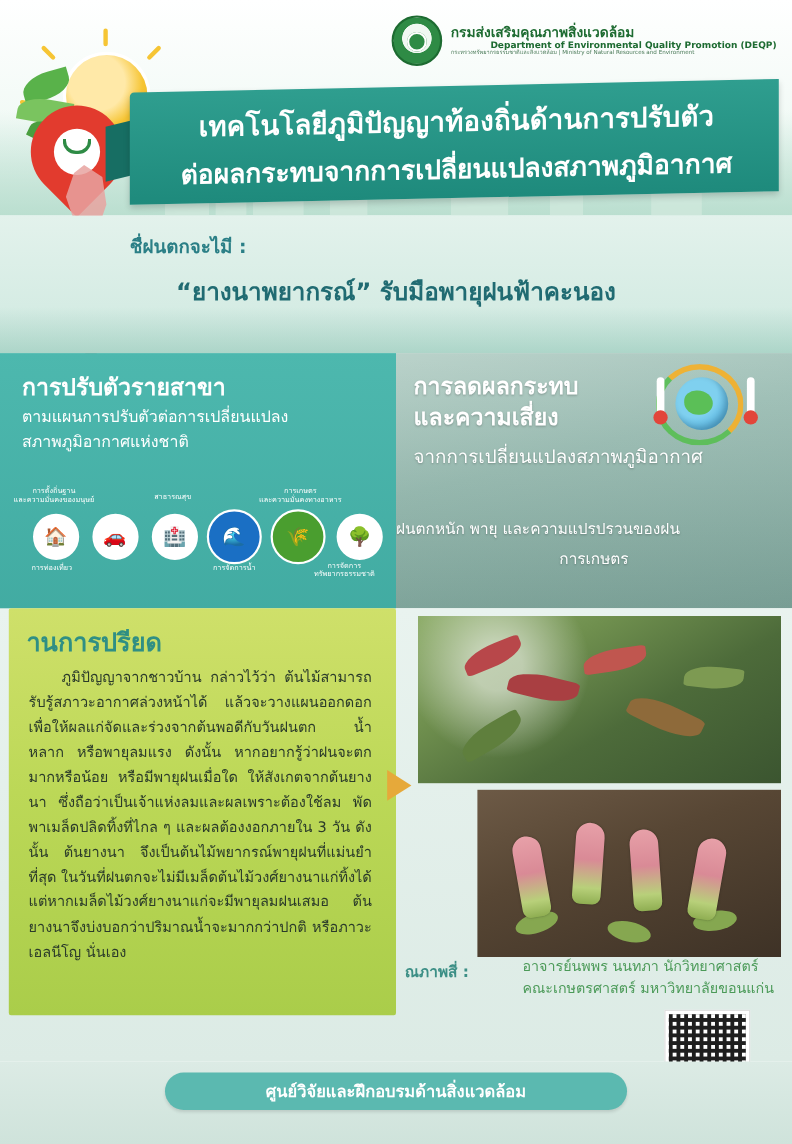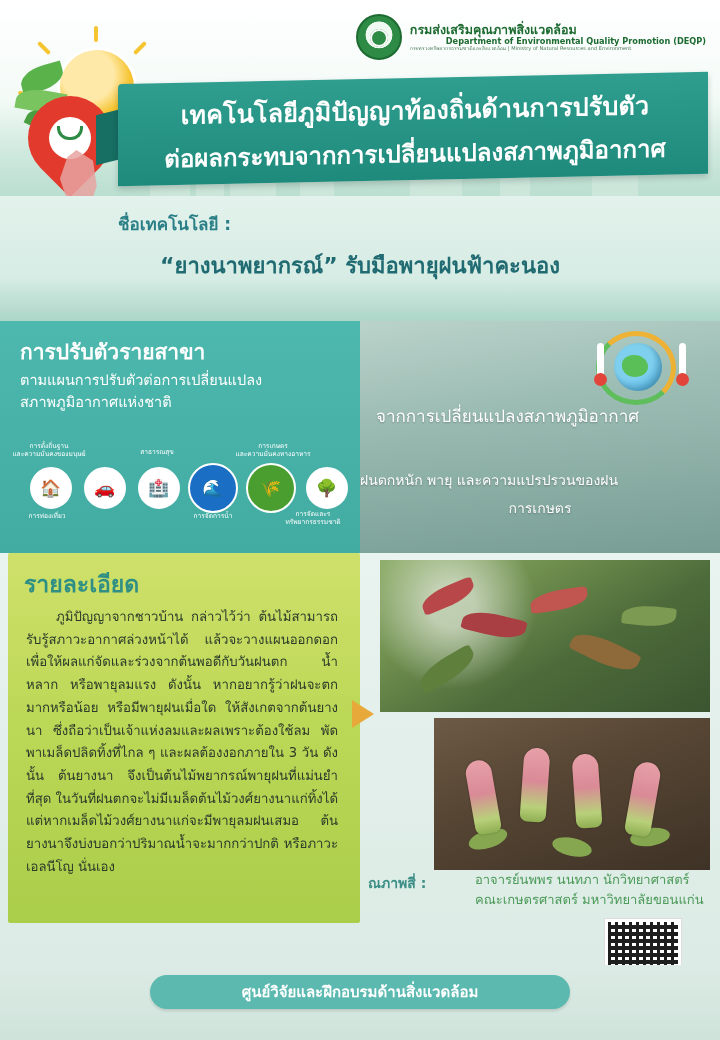--- a/index.html
+++ b/index.html
@@ -358,21 +358,21 @@
   <div class="thai-map"></div>
 
   <div class="ribbon-fold"></div>
   <div class="title-ribbon"></div>
   <div class="title-text">
     <div class="title-line1">เทคโนโลยีภูมิปัญญาท้องถิ่นด้านการปรับตัว</div>
     <div class="title-line2">ต่อผลกระทบจากการเปลี่ยนแปลงสภาพภูมิอากาศ</div>
   </div>
 
   <div class="techband">
-    <div class="tech-label">ชื่อเทคโนโลยี :</div>
+    <div class="tech-label">ชื่ฝนตกจะไมี :</div>
     <div class="tech-name">“ยางนาพยากรณ์” รับมือพายุฝนฟ้าคะนอง</div>
   </div>
 
   <div class="panel-left">
     <h2>การปรับตัวรายสาขา</h2>
     <div class="sub" style="white-space:pre-line;">ตามแผนการปรับตัวต่อการเปลี่ยนแปลง
 สภาพภูมิอากาศแห่งชาติ</div>
 
     <div class="icons-row">
       <div class="ico-cap" style="left:0px; top:-18px; white-space:pre-line;">การตั้งถิ่นฐาน
@@ -383,42 +383,46 @@
 
       <div class="ico" style="left:20px; top:6px;">🏠</div>
       <div class="ico" style="left:74px; top:6px;">🚗</div>
       <div class="ico" style="left:128px; top:6px;">🏥</div>
       <div class="ico blue" style="left:178px; top:2px; width:50px; height:50px;">🌊</div>
       <div class="ico green" style="left:236px; top:2px; width:50px; height:50px;">🌾</div>
       <div class="ico" style="left:296px; top:6px;">🌳</div>
 
       <div class="ico-cap" style="left:-2px; top:52px;">การท่องเที่ยว</div>
       <div class="ico-cap" style="left:164px; top:52px;">การจัดการน้ำ</div>
-      <div class="ico-cap" style="left:264px; top:50px; white-space:pre-line;">การจัดและร
+      <div class="ico-cap" style="left:264px; top:50px; white-space:pre-line;">การจัดการ
 ทรัพยากรธรรมชาติ</div>
     </div>
   </div>
 
   <div class="panel-right">
     <div class="arrow-ring"></div>
     <div class="arrow-ring2"></div>
     <div class="globe"></div>
     <div class="therm" style="right:116px; top:22px; height:34px;"></div>
     <div class="therm-bulb" style="right:113px; top:52px; background:#e2453a;"></div>
     <div class="therm" style="right:34px; top:22px; height:34px;"></div>
     <div class="therm-bulb" style="right:31px; top:52px; background:#e2453a;"></div>
 
+    <h2>
+      <span>การลดผลกระทบ</span><br>
+      <span>และความเสี่ยง</span>
+    </h2>
     <div class="r-sub">จากการเปลี่ยนแปลงสภาพภูมิอากาศ</div>
     <div class="r-line1">ฝนตกหนัก พายุ และความแปรปรวนของฝน</div>
     <div class="r-line2">การเกษตร</div>
   </div>
 
   <div class="detail-bg"></div>
   <div class="detail-card"></div>
-  <div class="detail-title">รายละเอียด</div>
+  <div class="detail-title">านการปรียด</div>
   <div class="detail-body">ภูมิปัญญาจากชาวบ้าน กล่าวไว้ว่า ต้นไม้สามารถรับรู้สภาวะอากาศล่วงหน้าได้ แล้วจะวางแผนออกดอกเพื่อให้ผลแก่จัดและร่วงจากต้นพอดีกับวันฝนตก น้ำหลาก หรือพายุลมแรง ดังนั้น หากอยากรู้ว่าฝนจะตกมากหรือน้อย หรือมีพายุฝนเมื่อใด ให้สังเกตจากต้นยางนา ซึ่งถือว่าเป็นเจ้าแห่งลมและผลเพราะต้องใช้ลม พัดพาเมล็ดปลิดทิ้งที่ไกล ๆ และผลต้องงอกภายใน 3 วัน ดังนั้น ต้นยางนา จึงเป็นต้นไม้พยากรณ์พายุฝนที่แม่นยำที่สุด ในวันที่ฝนตกจะไม่มีเมล็ดต้นไม้วงศ์ยางนาแก่ทิ้งได้ แต่หากเมล็ดไม้วงศ์ยางนาแก่จะมีพายุลมฝนเสมอ ต้นยางนาจึงบ่งบอกว่าปริมาณน้ำจะมากกว่าปกติ หรือภาวะเอลนีโญ นั่นเอง</div>
   <div class="arrow-right"></div>
 
   <div class="photo1">
     <div class="leafspot" style="left:40px; top:26px; width:56px; height:20px; background:#b8474a; transform:rotate(-22deg);"></div>
     <div class="leafspot" style="left:82px; top:54px; width:64px; height:22px; background:#a93f42; transform:rotate(14deg);"></div>
     <div class="leafspot" style="left:150px; top:30px; width:58px; height:20px; background:#c0564f; transform:rotate(-8deg);"></div>
     <div class="leafspot" style="left:190px; top:80px; width:70px; height:24px; background:#8e6a3a; transform:rotate(26deg);"></div>
     <div class="leafspot" style="left:36px; top:98px; width:62px; height:22px; background:#5f7f3d; transform:rotate(-30deg);"></div>
     <div class="leafspot" style="left:242px; top:46px; width:54px; height:20px; background:#7d9a52; transform:rotate(6deg);"></div>

